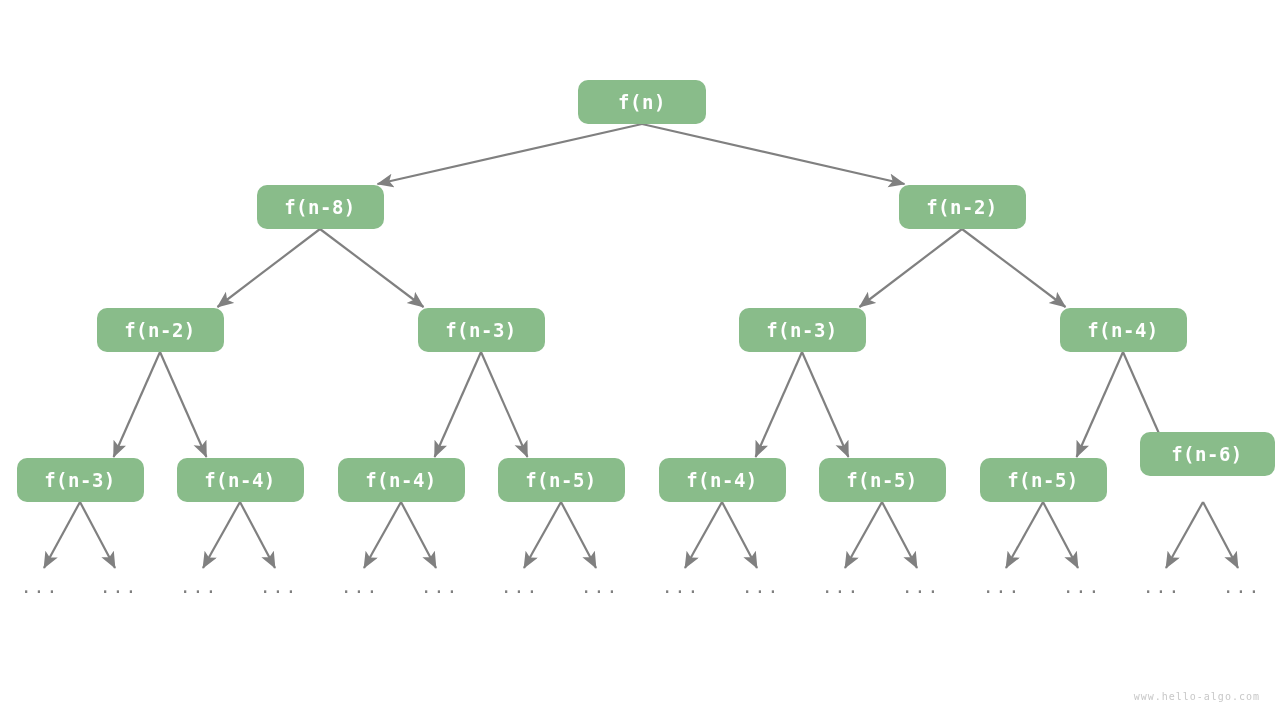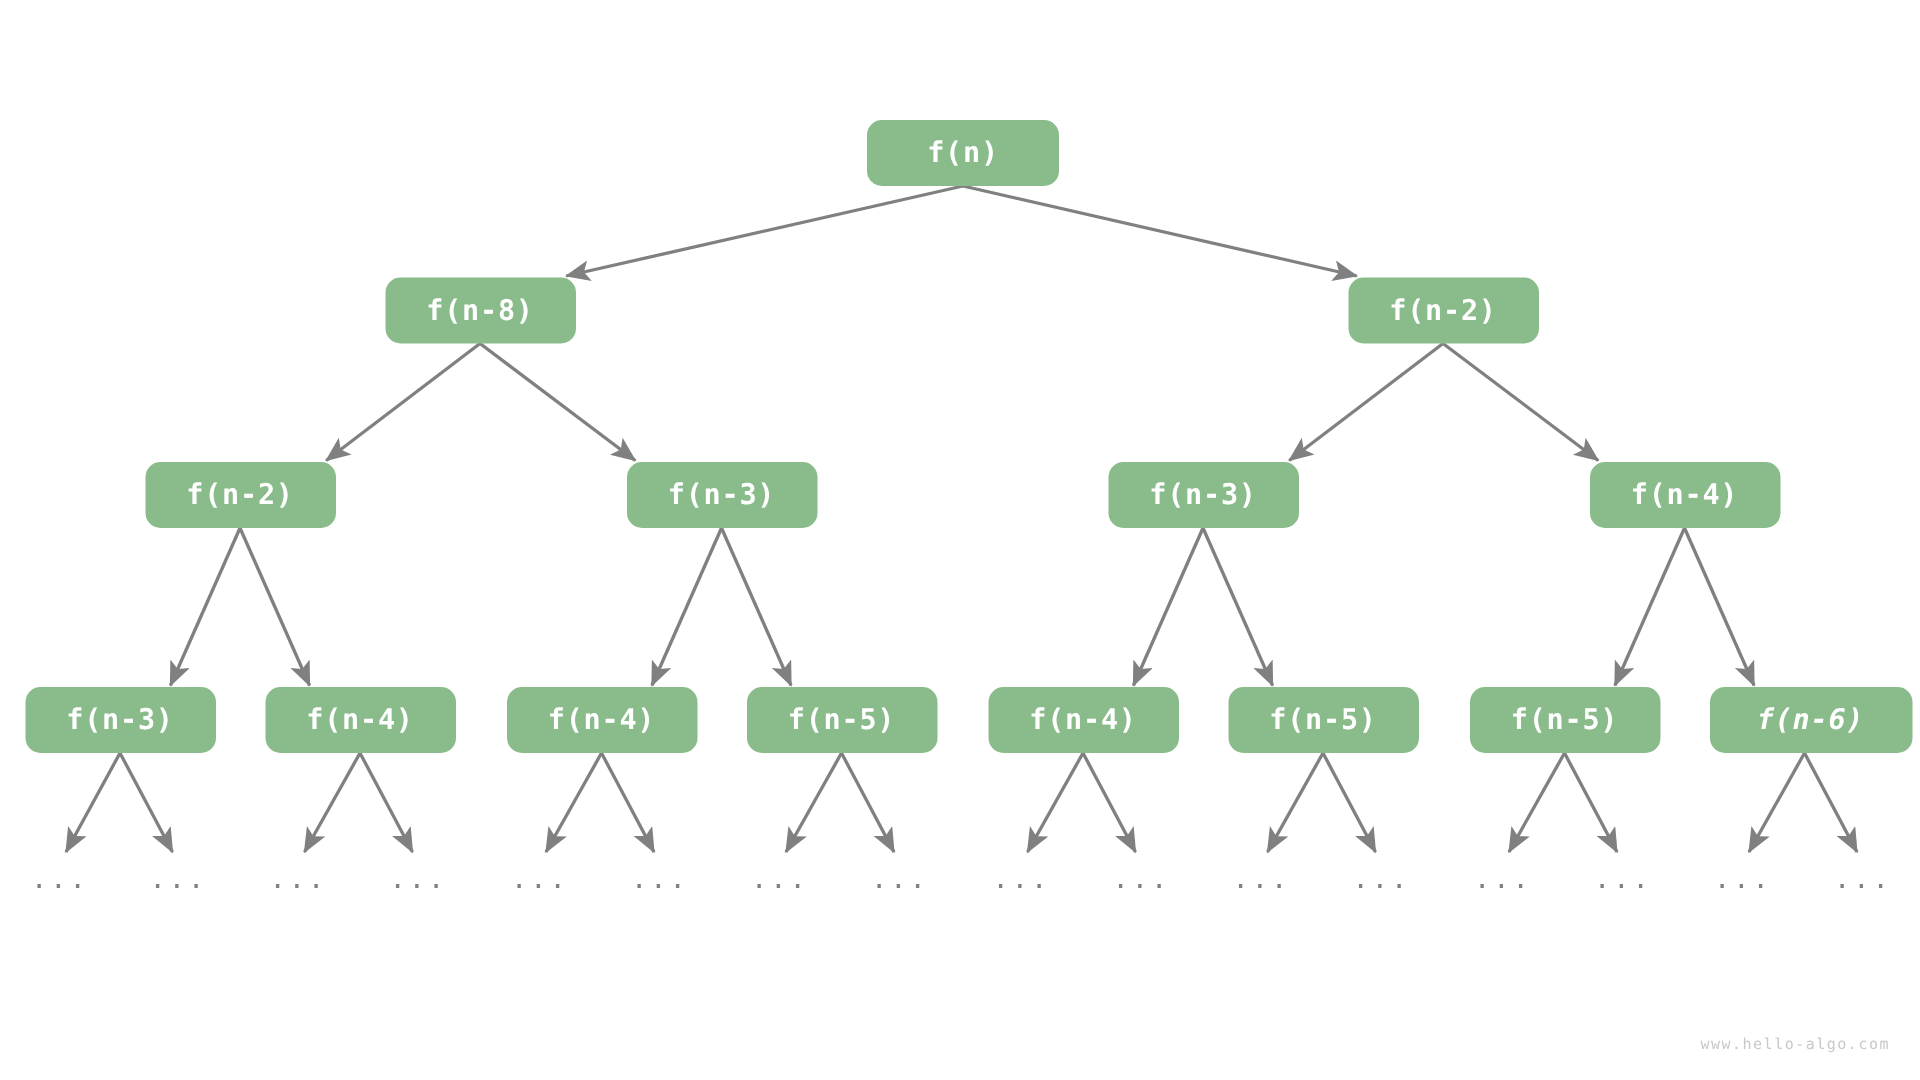--- a/index.html
+++ b/index.html
@@ -117,21 +117,21 @@
       <div class="node" style="left: 417.5px; top: 308px; width: 127px; height: 44px;">f(n-3)</div>
       <div class="node" style="left: 738.5px; top: 308px; width: 127px; height: 44px;">f(n-3)</div>
       <div class="node" style="left: 1059.5px; top: 308px; width: 127px; height: 44px;">f(n-4)</div>
       <div class="node" style="left: 16.5px; top: 458px; width: 127px; height: 44px;">f(n-3)</div>
       <div class="node" style="left: 176.5px; top: 458px; width: 127px; height: 44px;">f(n-4)</div>
       <div class="node" style="left: 337.5px; top: 458px; width: 127px; height: 44px;">f(n-4)</div>
       <div class="node" style="left: 497.5px; top: 458px; width: 127px; height: 44px;">f(n-5)</div>
       <div class="node" style="left: 658.5px; top: 458px; width: 127px; height: 44px;">f(n-4)</div>
       <div class="node" style="left: 818.5px; top: 458px; width: 127px; height: 44px;">f(n-5)</div>
       <div class="node" style="left: 979.5px; top: 458px; width: 127px; height: 44px;">f(n-5)</div>
-      <div class="node" style="left: 1139.5px; top: 458px; width: 135px; height: 44px; font-style: italic;">f(n-6)</div>
+      <div class="node" style="left: 1139.5px; top: 432px; width: 135px; height: 44px;">f(n-6)</div>
       <div class="leaf-dots" style="left: 10px; top: 574px; width: 60px; height: 24px;">...</div>
       <div class="leaf-dots" style="left: 89px; top: 574px; width: 60px; height: 24px;">...</div>
       <div class="leaf-dots" style="left: 169px; top: 574px; width: 60px; height: 24px;">...</div>
       <div class="leaf-dots" style="left: 249px; top: 574px; width: 60px; height: 24px;">...</div>
       <div class="leaf-dots" style="left: 330px; top: 574px; width: 60px; height: 24px;">...</div>
       <div class="leaf-dots" style="left: 410px; top: 574px; width: 60px; height: 24px;">...</div>
       <div class="leaf-dots" style="left: 490px; top: 574px; width: 60px; height: 24px;">...</div>
       <div class="leaf-dots" style="left: 570px; top: 574px; width: 60px; height: 24px;">...</div>
       <div class="leaf-dots" style="left: 651px; top: 574px; width: 60px; height: 24px;">...</div>
       <div class="leaf-dots" style="left: 731px; top: 574px; width: 60px; height: 24px;">...</div>

